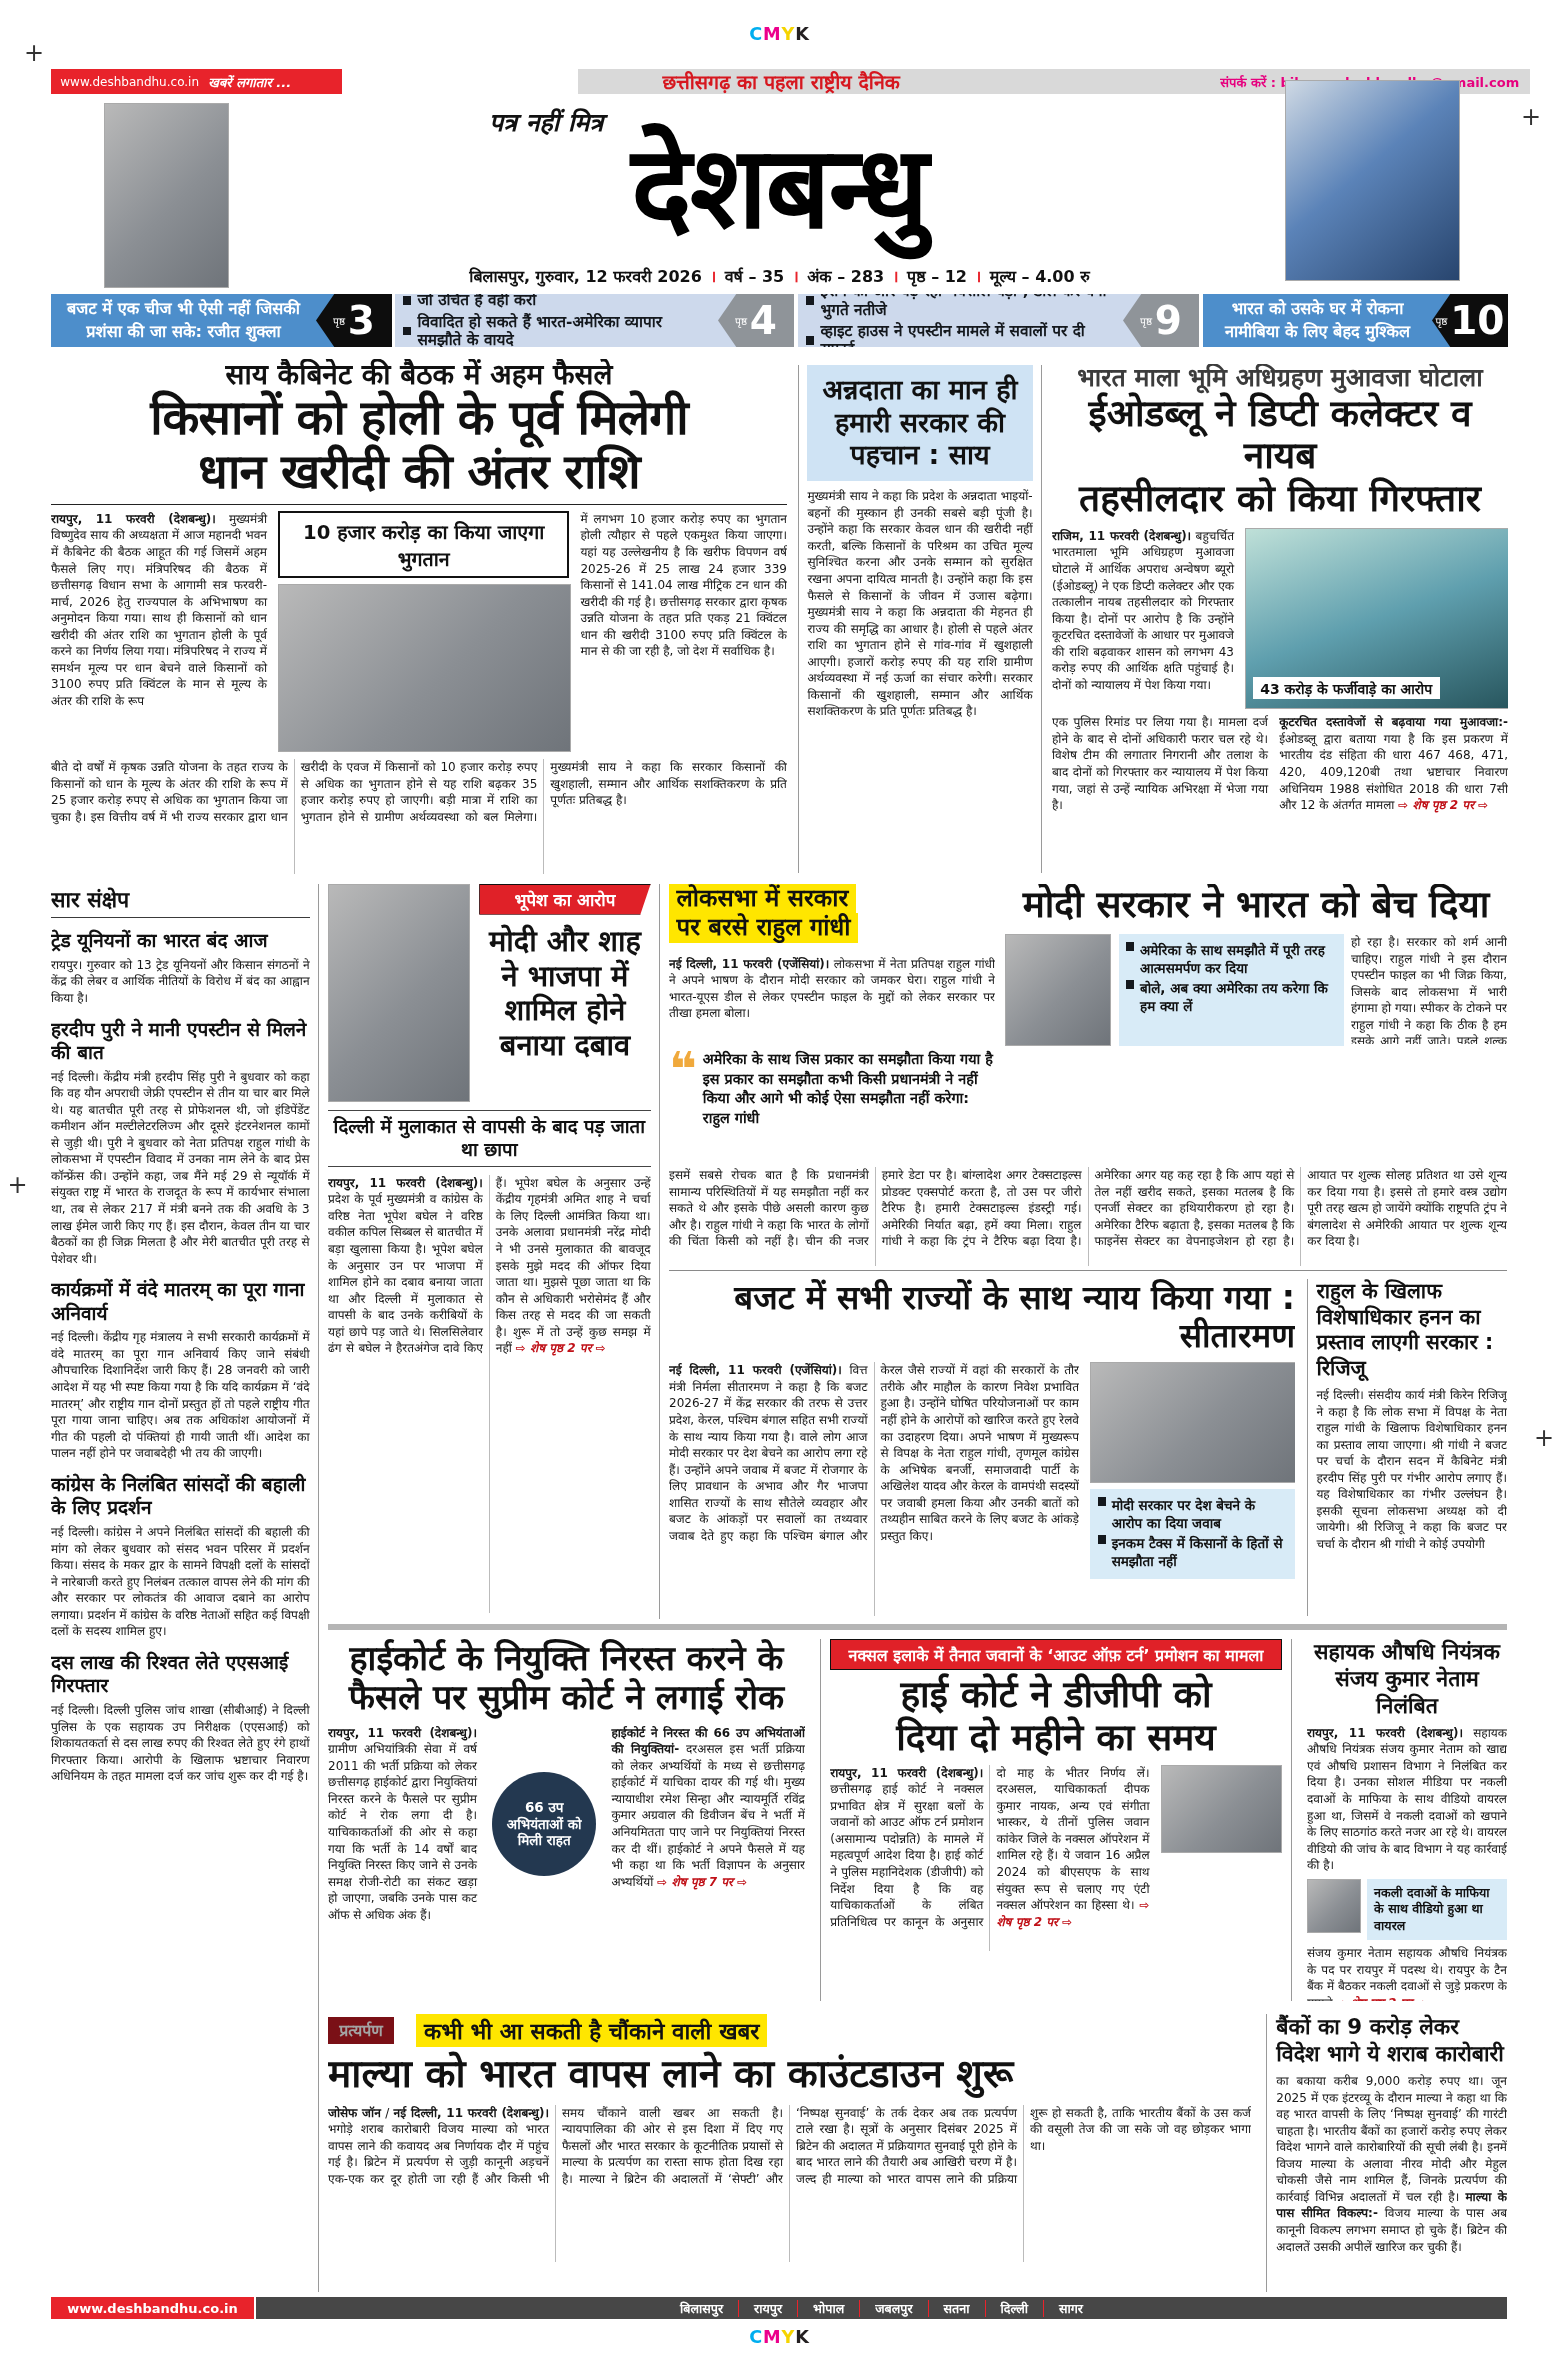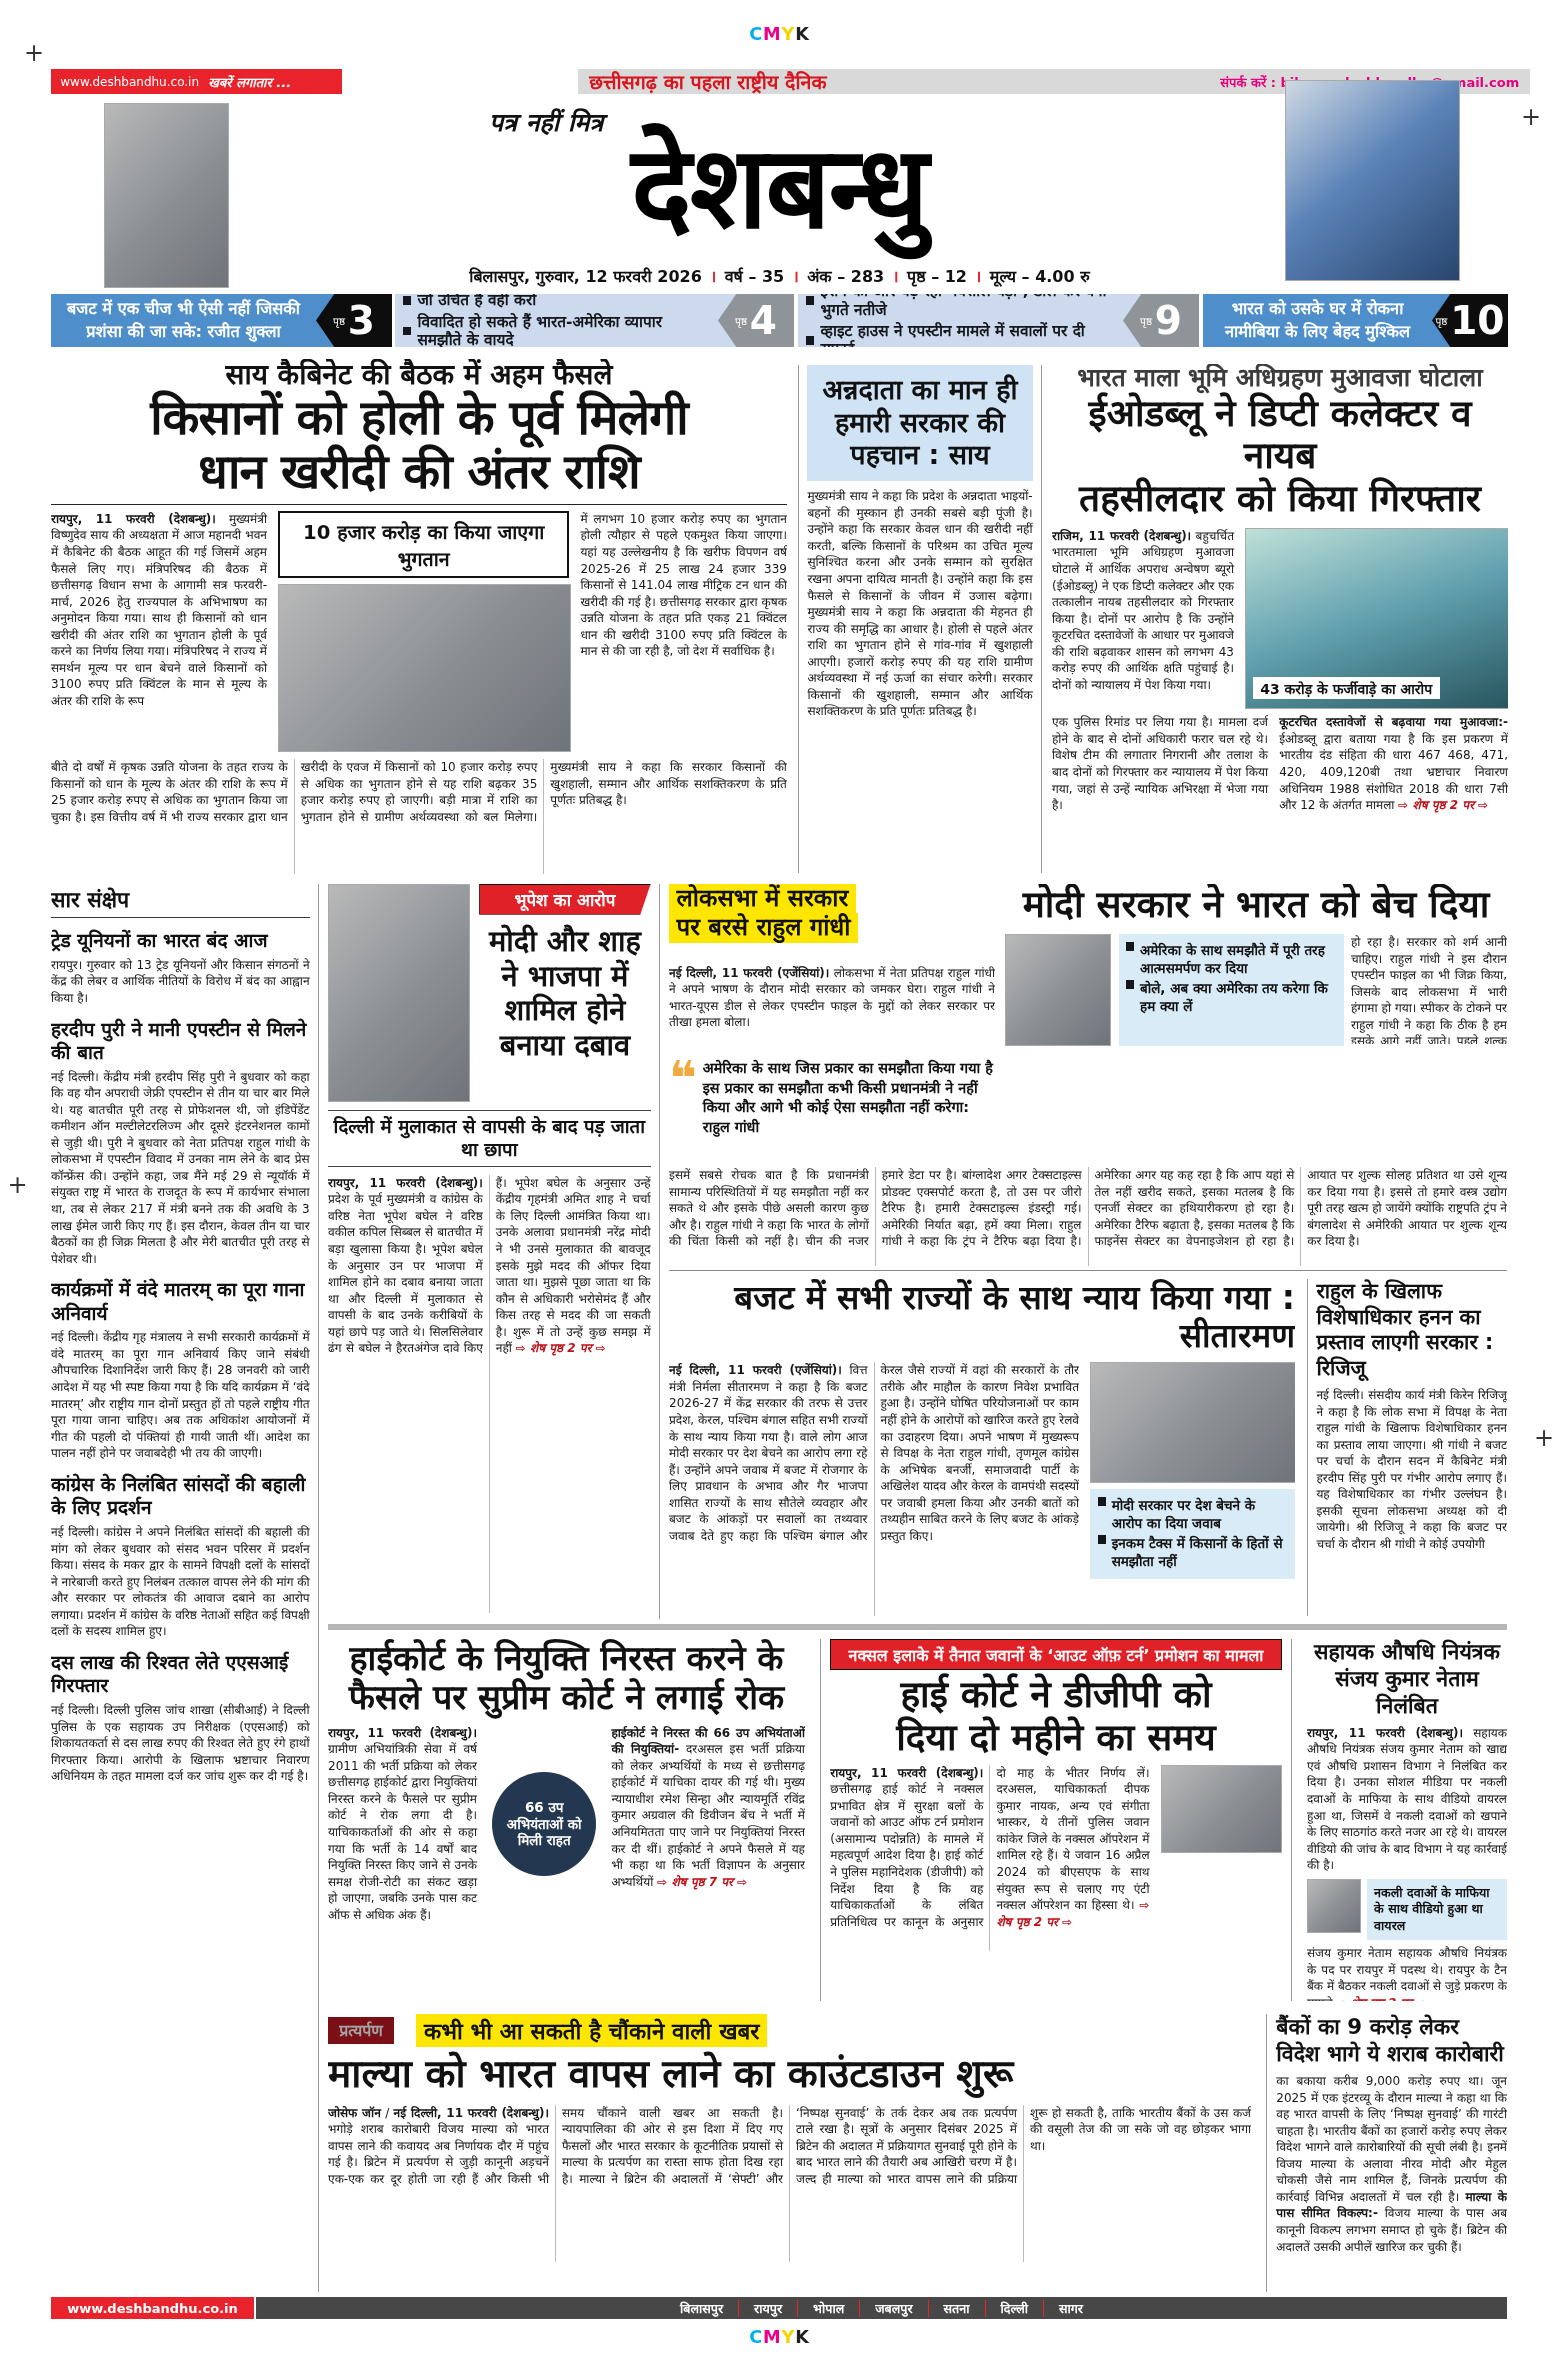--- a/index.html
+++ b/index.html
@@ -6,21 +6,21 @@
   .page{position:relative;width:1559px;height:2378px;background:#ffffff;margin:0 auto;
         font-family:"DejaVu Sans","Liberation Sans",sans-serif;color:#111;overflow:hidden;}
   .abs{position:absolute;}
   .crop{position:absolute;color:#333;font-size:24px;font-weight:400;}
   
   .cmyk{width:100%;text-align:center;font-weight:700;font-size:17.7px;letter-spacing:0.9px;}
   .cmyk .c{color:#00aeef}.cmyk .m{color:#ec008c}.cmyk .y{color:#f5d400}.cmyk .k{color:#231f20}
   .tb-red{background:#e8232b;color:#fff;display:flex;align-items:center;gap:9.3px;padding:0 9.3px;font-size:12px;}
   .tb-red .tag{font-weight:700;font-style:italic;font-size:13px;}
   .tb-gray{background:#d9d9d9;display:flex;align-items:center;padding:0 11.2px;}
-  .tb-center{color:#d6171f;font-weight:700;font-size:19.6px;}
+  .tb-center{justify-content:center;color:#d6171f;font-weight:700;font-size:19.6px;}
   .tb-right{justify-content:flex-end;color:#e6007e;font-size:13px;font-weight:600;}
   
   .photo{background:linear-gradient(135deg,#b9b9b9,#8b8f94 55%,#6f747a);border:0.9px solid #aaa;}
   .photo.blue{background:linear-gradient(140deg,#cfd9e4,#5b83b8 45%,#28456e);}
   .photo.road{background:linear-gradient(160deg,#bfe0d8,#5f9fae 50%,#28565e);}
   .motto{font-weight:700;font-style:italic;font-size:25px;}
   .mast-title{font-weight:900;font-size:114px;line-height:1;text-align:center;letter-spacing:-1.9px;color:#000;}
   .dateline{width:100%;display:flex;justify-content:center;align-items:center;gap:8.4px;
             font-size:16px;font-weight:700;color:#111;}
   .dateline .sep{color:#e8232b;font-weight:900;}
@@ -255,21 +255,21 @@
       <span class="dl">रायपुर, 11 फरवरी (देशबन्धु)।</span> <span>प्रदेश के पूर्व मुख्यमंत्री व कांग्रेस के वरिष्ठ नेता भूपेश बघेल ने वरिष्ठ वकील कपिल सिब्बल से बातचीत में बड़ा खुलासा किया है। भूपेश बघेल के अनुसार उन पर भाजपा में शामिल होने का दबाव बनाया जाता था और दिल्ली में मुलाकात से वापसी के बाद उनके करीबियों के यहां छापे पड़ जाते थे। सिलसिलेवार ढंग से बघेल ने हैरतअंगेज दावे किए हैं। भूपेश बघेल के अनुसार उन्हें केंद्रीय गृहमंत्री अमित शाह ने चर्चा के लिए दिल्ली आमंत्रित किया था। उनके अलावा प्रधानमंत्री नरेंद्र मोदी ने भी उनसे मुलाकात की</span>
       <span>बावजूद इसके मुझे मदद की ऑफर दिया जाता था। मुझसे पूछा जाता था कि कौन से अधिकारी भरोसेमंद हैं और किस तरह से मदद की जा सकती है। शुरू में तो उन्हें कुछ समझ में नहीं</span> <span class="more">⇨ शेष पृष्ठ 2 पर ⇨</span>
     </div>
   </div>
 
   <div class="abs" style="left:669px;top:884px;width:326px;height:280px;overflow:hidden;">
     <div style="line-height:1.15;">
       <span class="tag-yellow" style="font-size:24px;">लोकसभा में सरकार</span><br>
       <span class="tag-yellow" style="font-size:24px;">पर बरसे राहुल गांधी</span>
     </div>
-    <div class="body-txt" style="margin-top:22px;height:89px;overflow:hidden;">
+    <div class="body-txt" style="margin-top:13px;height:89px;overflow:hidden;">
       <span class="dl">नई दिल्ली, 11 फरवरी (एजेंसियां)।</span> <span>लोकसभा में नेता प्रतिपक्ष राहुल गांधी ने अपने भाषण के दौरान मोदी सरकार को जमकर घेरा। राहुल गांधी ने भारत-यूएस डील से लेकर एपस्टीन फाइल के मुद्दों को लेकर सरकार पर तीखा हमला बोला।</span>
     </div>
     <div style="display:flex;gap:5.6px;margin-top:5.6px;">
       <div class="quote-mark">❝</div>
       <div class="quote-text">अमेरिका के साथ जिस प्रकार का समझौता किया गया है इस प्रकार का समझौता कभी किसी प्रधानमंत्री ने नहीं किया और आगे भी कोई ऐसा समझौता नहीं करेगा: राहुल गांधी</div>
     </div>
   </div>
 
   <div class="abs" style="left:1005px;top:884px;width:502px;height:280px;overflow:hidden;">
     <div class="hl-lg" style="font-size:37px;">मोदी सरकार ने भारत को बेच दिया</div>

